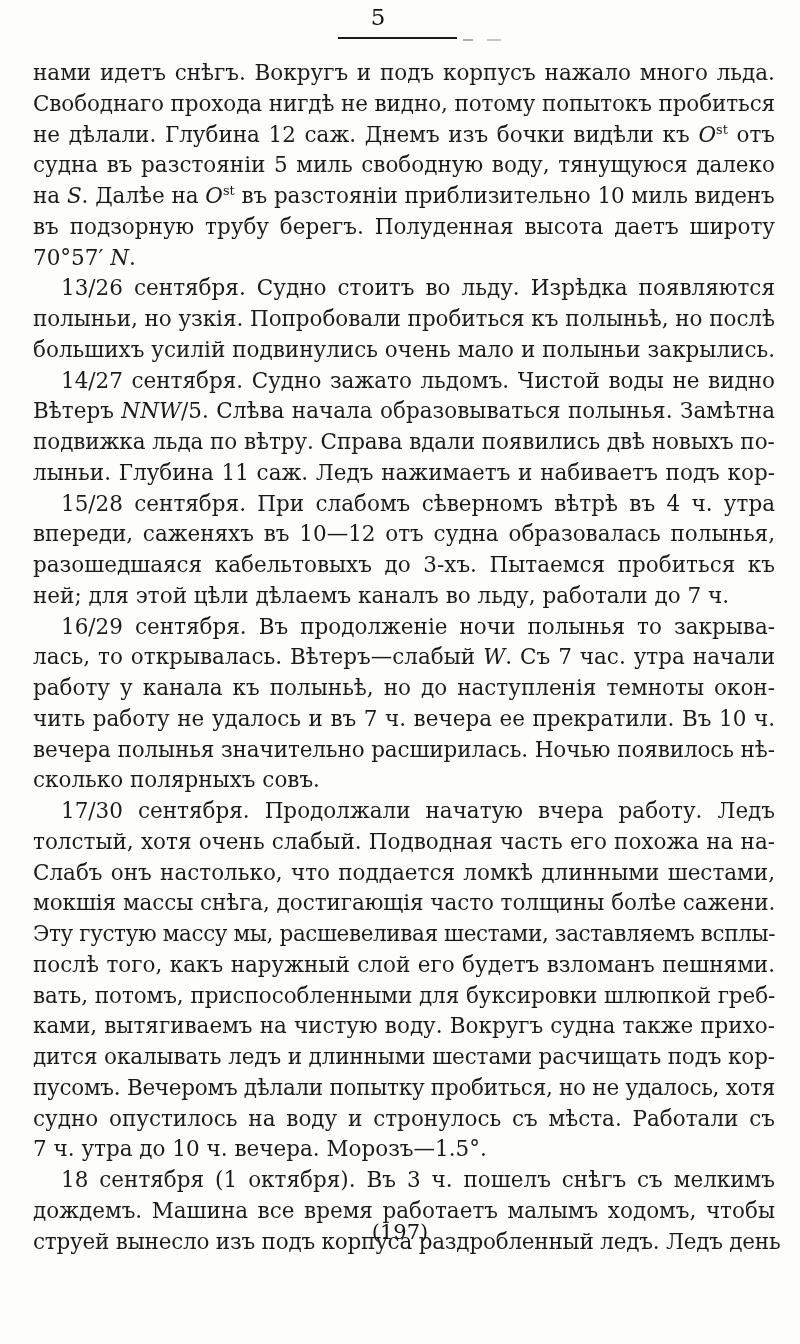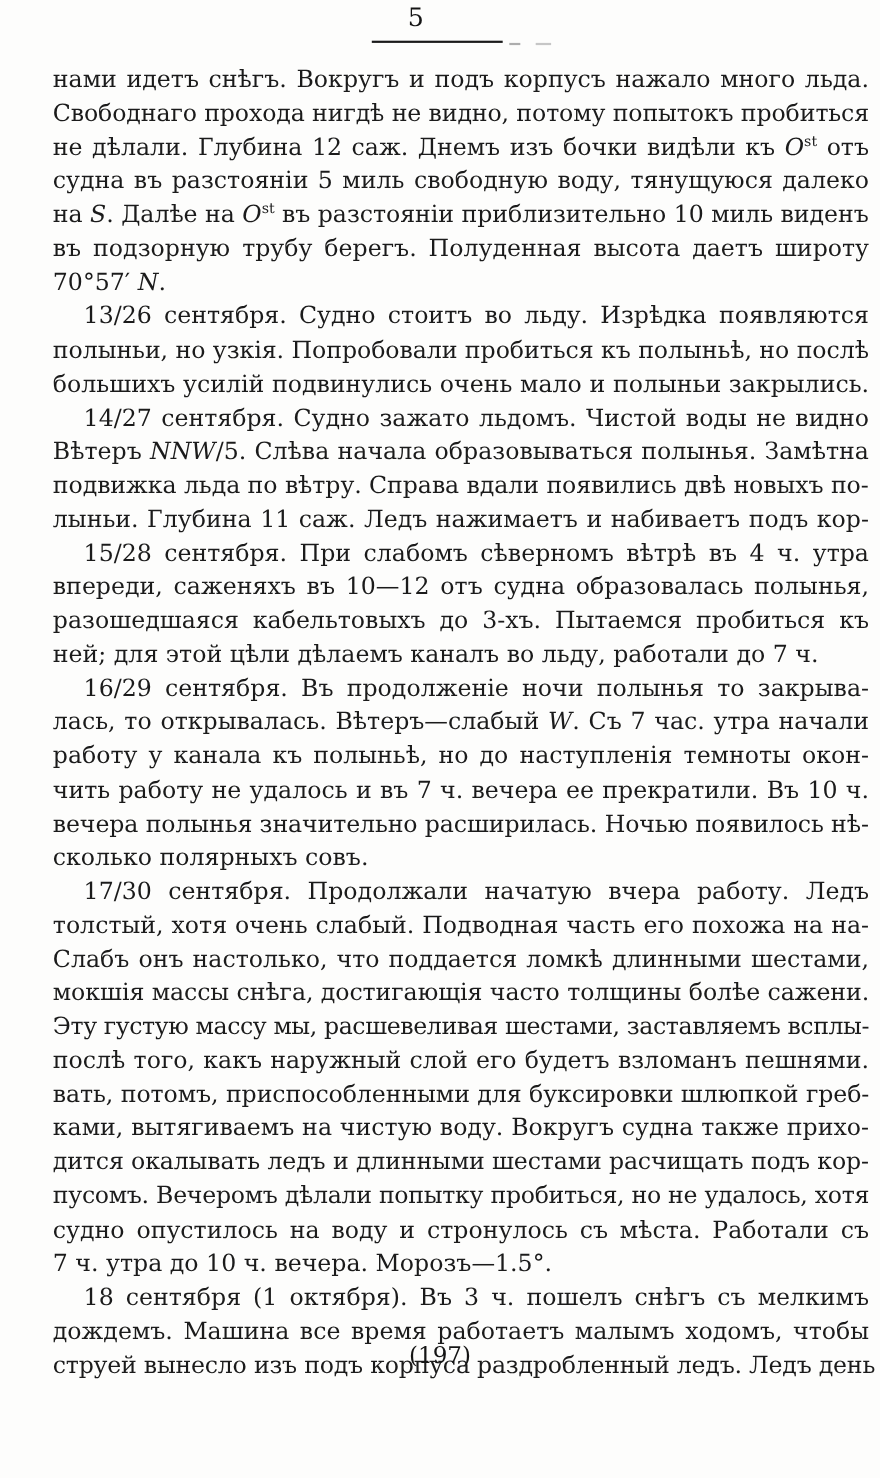--- a/index.html
+++ b/index.html
@@ -24,21 +24,21 @@
     position: absolute;
     left: 338px; top: 37px;
     width: 119px; height: 2px;
     background: #1a1a1a;
   }
   .artifact { position: absolute; }
   .a1 { left: 463px; top: 39px; width: 10px; height: 2px; background: #adadad; }
   .a2 { left: 487px; top: 39px; width: 14px; height: 2px; background: #c6c6c6; }
   .body-text {
     position: absolute;
-    left: 48px; top: 58px;
+    left: 33px; top: 58px;
     width: 742px;
     font-size: 21.5px;
   }
   .line {
     display: block;
     white-space: nowrap;
     height: 30.75px;
     line-height: 30.75px;
   }
   .line.indent { padding-left: 28px; }

